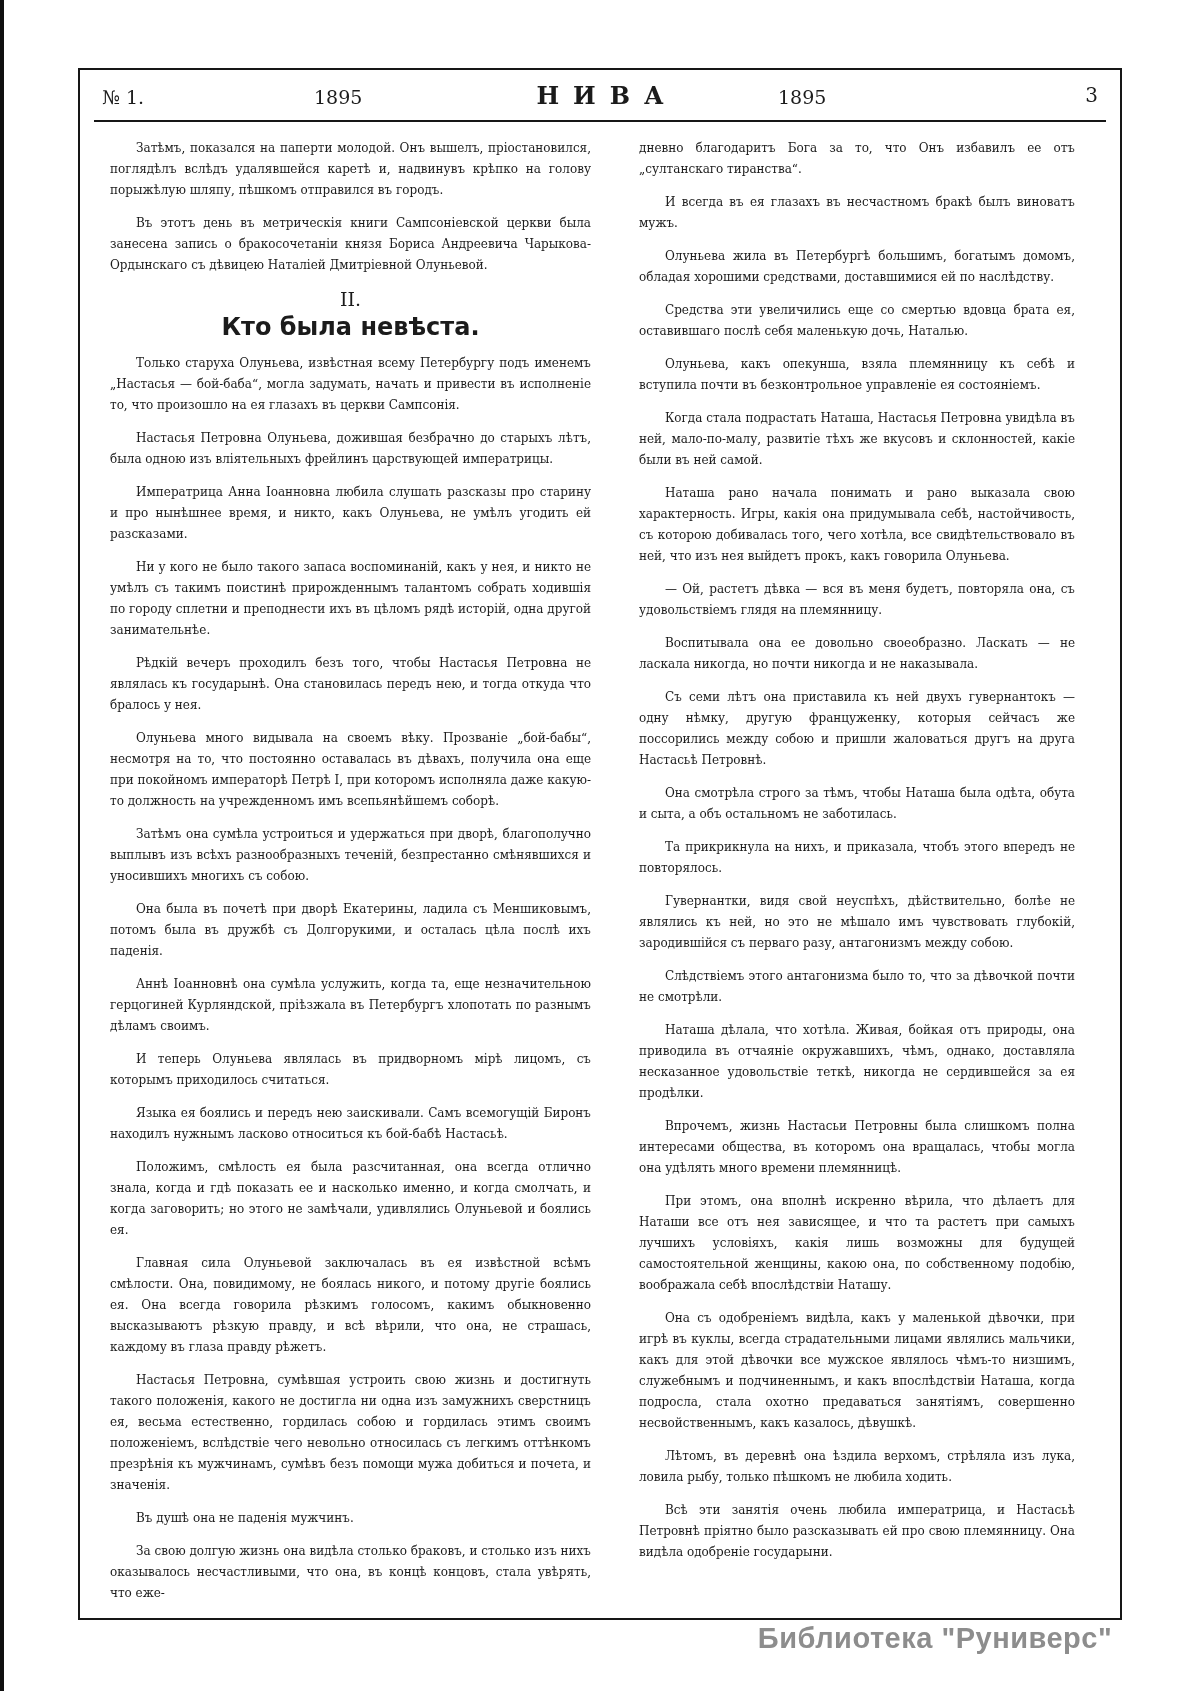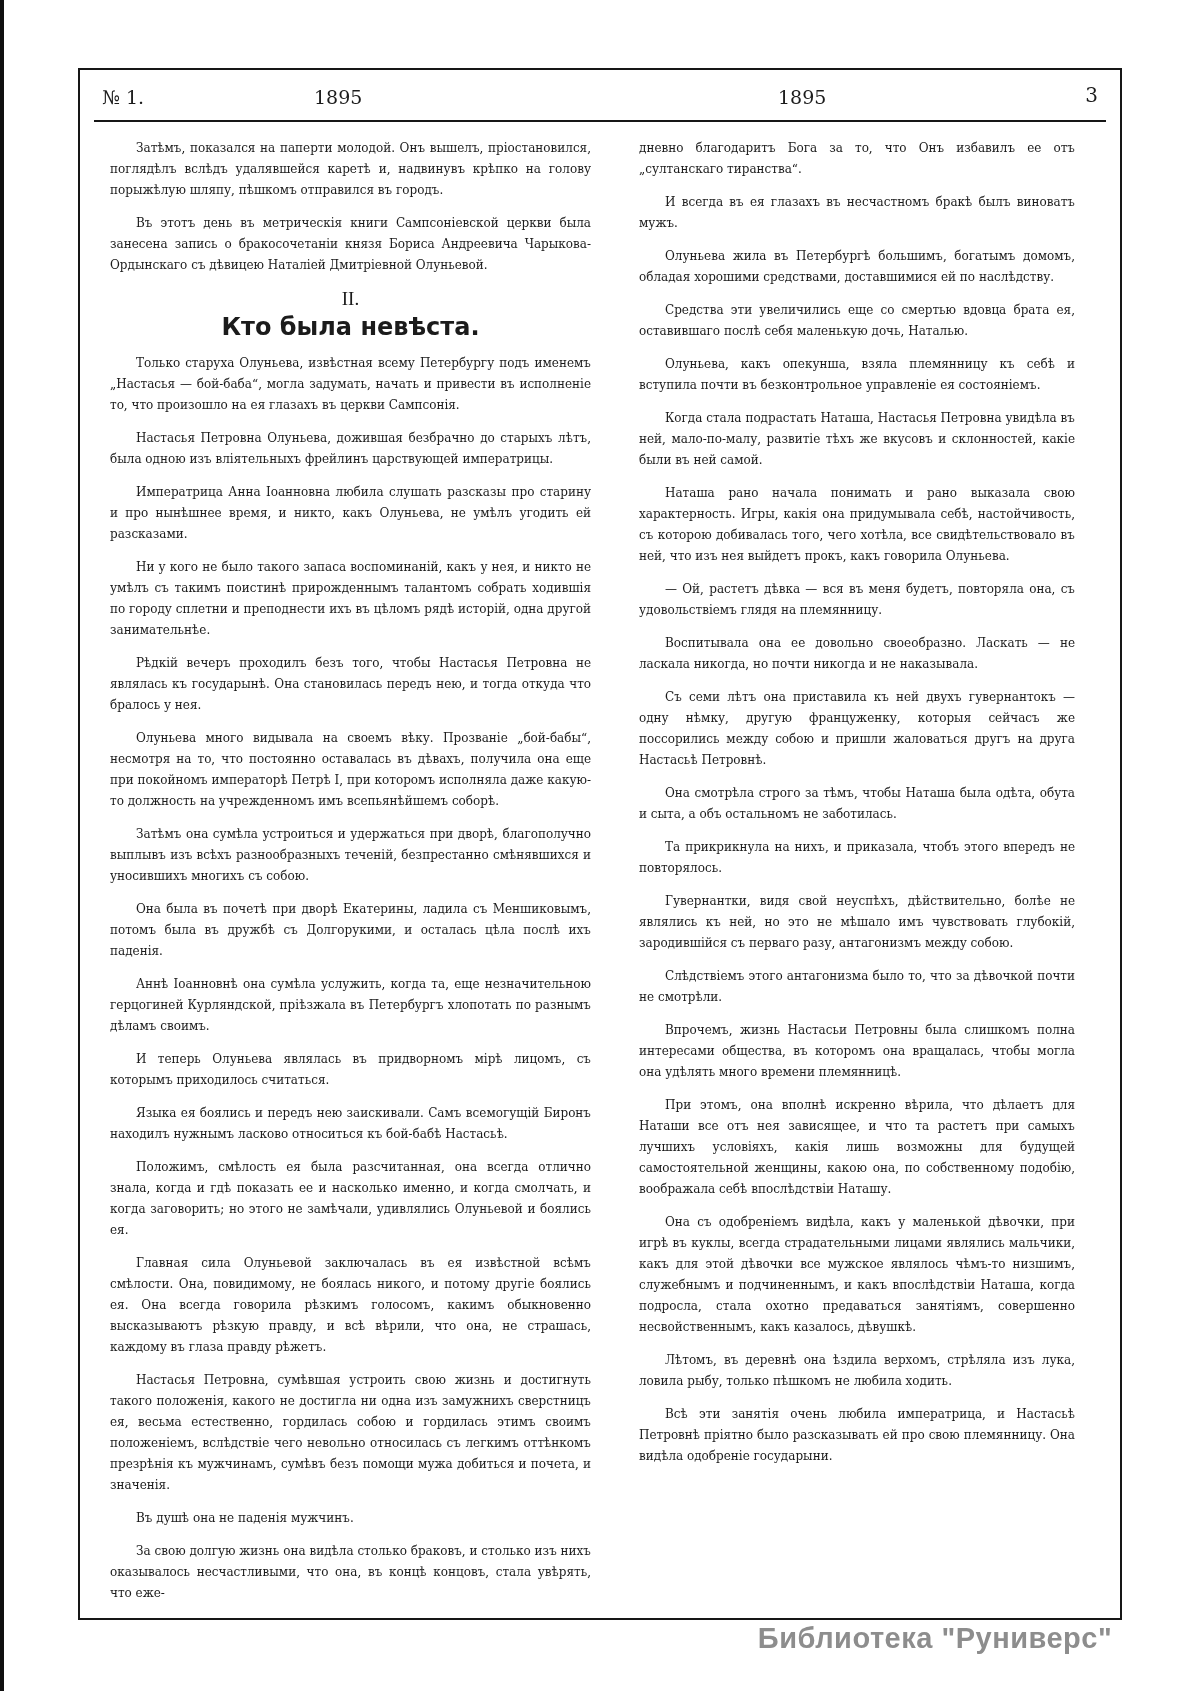--- a/index.html
+++ b/index.html
@@ -55,21 +55,20 @@
     font-size: 12px;
     line-height: 21px;
     text-align: justify;
     text-indent: 26px;
   }
   .para.no-indent { text-indent: 0; }
   .chap-num {
     text-align: center;
     font-size: 19px;
     margin: 9px 0 3px 0;
-    font-family: Liberation Serif, serif;
   }
   .chap-title {
     text-align: center;
     font-family: "DejaVu Sans", sans-serif;
     font-weight: bold;
     font-size: 24px;
     margin: 3px 0 9px 0;
   }
   .watermark {
     position: absolute; left: 700px; top: 1622px; width: 470px;
@@ -84,20 +83,21 @@
 </head>
 <body>
 
 <div class="scan-edge"></div>
 
 <div class="page-frame">
 
   <div class="masthead">
     <span class="h-item h-issue">№ 1.</span>
     <span class="h-item h-year-left">1895</span>
+    <span class="h-item h-title">НИВА</span>
     <span class="h-item h-year-right">1895</span>
     <span class="h-item h-page">3</span>
   </div>
   <div class="masthead-rule"></div>
 
   <div class="columns">
     <div class="col col-left">
       <div>
           <p class="para">Затѣмъ, показался на паперти молодой. Онъ вышелъ, пріостановился, поглядѣлъ вслѣдъ удалявшейся каретѣ и, надвинувъ крѣпко на голову порыжѣлую шляпу, пѣшкомъ отправился въ городъ.</p>
           <p class="para">Въ этотъ день въ метрическія книги Сампсоніевской церкви была занесена запись о бракосочетаніи князя Бориса Андреевича Чарыкова-Ордынскаго съ дѣвицею Наталіей Дмитріевной Олуньевой.</p>
@@ -132,20 +132,21 @@
           <p class="para">Олуньева, какъ опекунша, взяла племянницу къ себѣ и вступила почти въ безконтрольное управленіе ея состояніемъ.</p>
           <p class="para">Когда стала подрастать Наташа, Настасья Петровна увидѣла въ ней, мало-по-малу, развитіе тѣхъ же вкусовъ и склонностей, какіе были въ ней самой.</p>
           <p class="para">Наташа рано начала понимать и рано выказала свою характерность. Игры, какія она придумывала себѣ, настойчивость, съ которою добивалась того, чего хотѣла, все свидѣтельствовало въ ней, что изъ нея выйдетъ прокъ, какъ говорила Олуньева.</p>
           <p class="para">— Ой, растетъ дѣвка — вся въ меня будетъ, повторяла она, съ удовольствіемъ глядя на племянницу.</p>
           <p class="para">Воспитывала она ее довольно своеобразно. Ласкать — не ласкала никогда, но почти никогда и не наказывала.</p>
           <p class="para">Съ семи лѣтъ она приставила къ ней двухъ гувернантокъ — одну нѣмку, другую француженку, которыя сейчасъ же поссорились между собою и пришли жаловаться другъ на друга Настасьѣ Петровнѣ.</p>
           <p class="para">Она смотрѣла строго за тѣмъ, чтобы Наташа была одѣта, обута и сыта, а объ остальномъ не заботилась.</p>
           <p class="para">Та прикрикнула на нихъ, и приказала, чтобъ этого впередъ не повторялось.</p>
           <p class="para">Гувернантки, видя свой неуспѣхъ, дѣйствительно, болѣе не являлись къ ней, но это не мѣшало имъ чувствовать глубокій, зародившійся съ перваго разу, антагонизмъ между собою.</p>
           <p class="para">Слѣдствіемъ этого антагонизма было то, что за дѣвочкой почти не смотрѣли.</p>
+          <p class="para">Наташа дѣлала, что хотѣла. Живая, бойкая отъ природы, она приводила въ отчаяніе окружавшихъ, чѣмъ, однако, доставляла несказанное удовольствіе теткѣ, никогда не сердившейся за ея продѣлки.</p>
           <p class="para">Впрочемъ, жизнь Настасьи Петровны была слишкомъ полна интересами общества, въ которомъ она вращалась, чтобы могла она удѣлять много времени племянницѣ.</p>
           <p class="para">При этомъ, она вполнѣ искренно вѣрила, что дѣлаетъ для Наташи все отъ нея зависящее, и что та растетъ при самыхъ лучшихъ условіяхъ, какія лишь возможны для будущей самостоятельной женщины, какою она, по собственному подобію, воображала себѣ впослѣдствіи Наташу.</p>
           <p class="para">Она съ одобреніемъ видѣла, какъ у маленькой дѣвочки, при игрѣ въ куклы, всегда страдательными лицами являлись мальчики, какъ для этой дѣвочки все мужское являлось чѣмъ-то низшимъ, служебнымъ и подчиненнымъ, и какъ впослѣдствіи Наташа, когда подросла, стала охотно предаваться занятіямъ, совершенно несвойственнымъ, какъ казалось, дѣвушкѣ.</p>
           <p class="para">Лѣтомъ, въ деревнѣ она ѣздила верхомъ, стрѣляла изъ лука, ловила рыбу, только пѣшкомъ не любила ходить.</p>
           <p class="para">Всѣ эти занятія очень любила императрица, и Настасьѣ Петровнѣ пріятно было разсказывать ей про свою племянницу. Она видѣла одобреніе государыни.</p>
         </div>
     </div>
   </div>
 
 </div>

